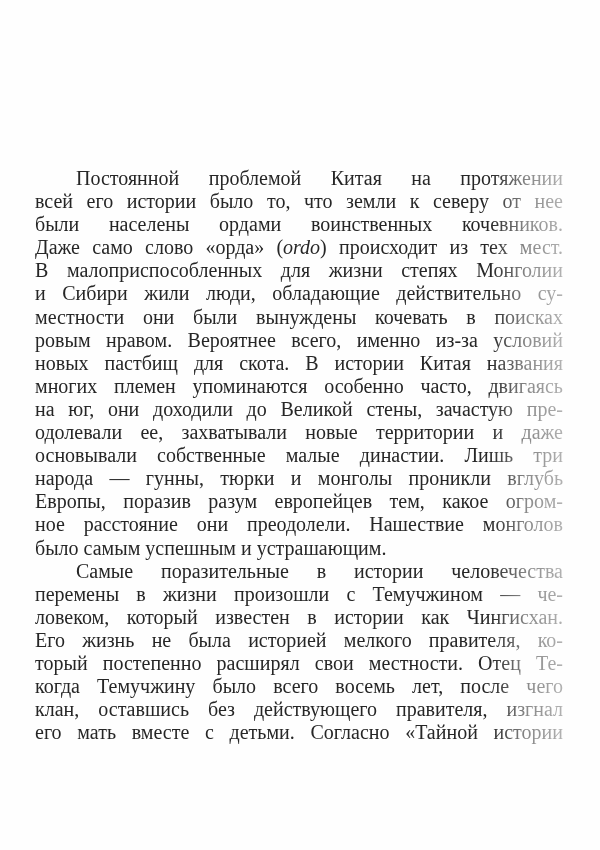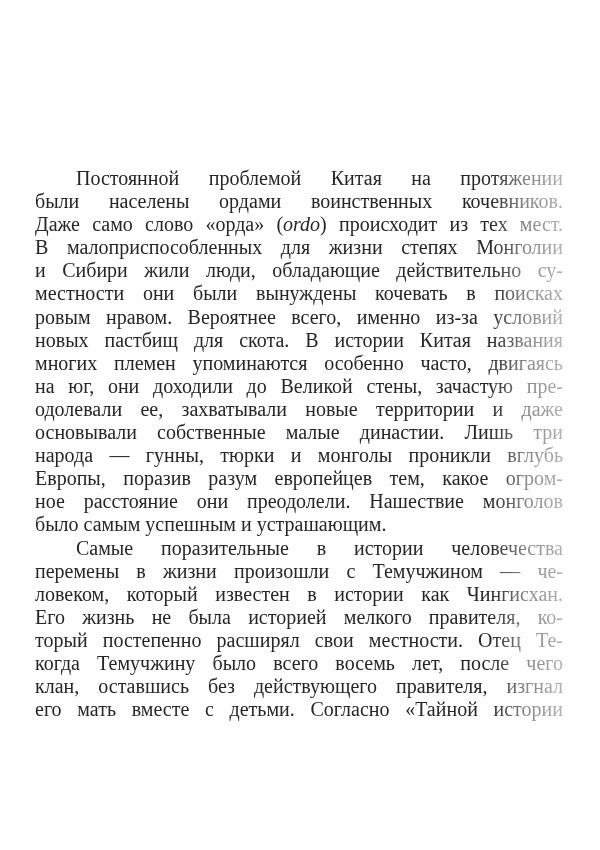--- a/index.html
+++ b/index.html
@@ -21,20 +21,21 @@
   .line.last { text-align-last: left; }
   .line.indent { padding-left: 41px; }
   em { font-style: italic; }
 </style>
 </head>
 <body>
 
 <div class="page">
   <div class="paragraph">
     <span class="line indent">Постоянной проблемой Китая на протяжении</span>
+    <span class="line">всей его истории было то, что земли к северу от нее</span>
     <span class="line">были населены ордами воинственных кочевников.</span>
     <span class="line" id="italic-line">Даже само слово «орда» (<em>ordo</em>) происходит из тех мест.</span>
     <span class="line">В малоприспособленных для жизни степях Монголии</span>
     <span class="line">и Сибири жили люди, обладающие действительно су-</span>
     <span class="line">местности они были вынуждены кочевать в поисках</span>
     <span class="line">ровым нравом. Вероятнее всего, именно из-за условий</span>
     <span class="line">новых пастбищ для скота. В истории Китая названия</span>
     <span class="line">многих племен упоминаются особенно часто, двигаясь</span>
     <span class="line">на юг, они доходили до Великой стены, зачастую пре-</span>
     <span class="line">одолевали ее, захватывали новые территории и даже</span>

